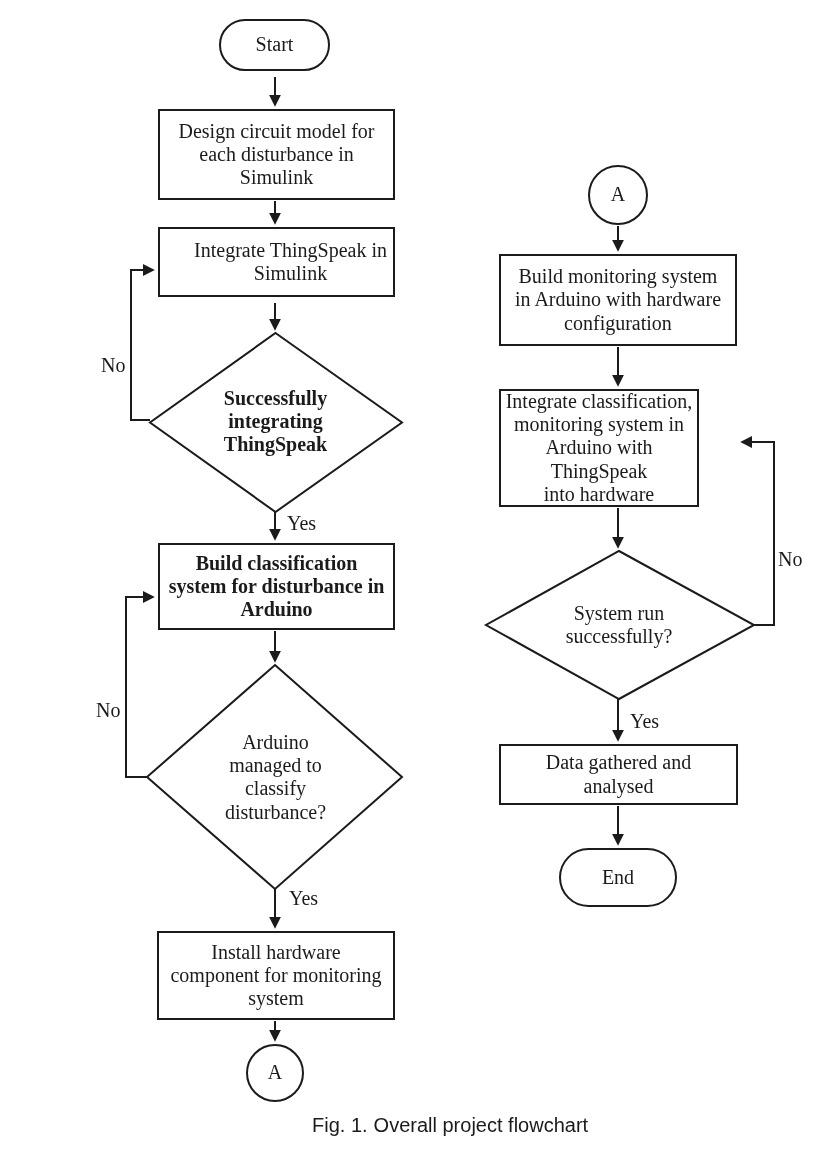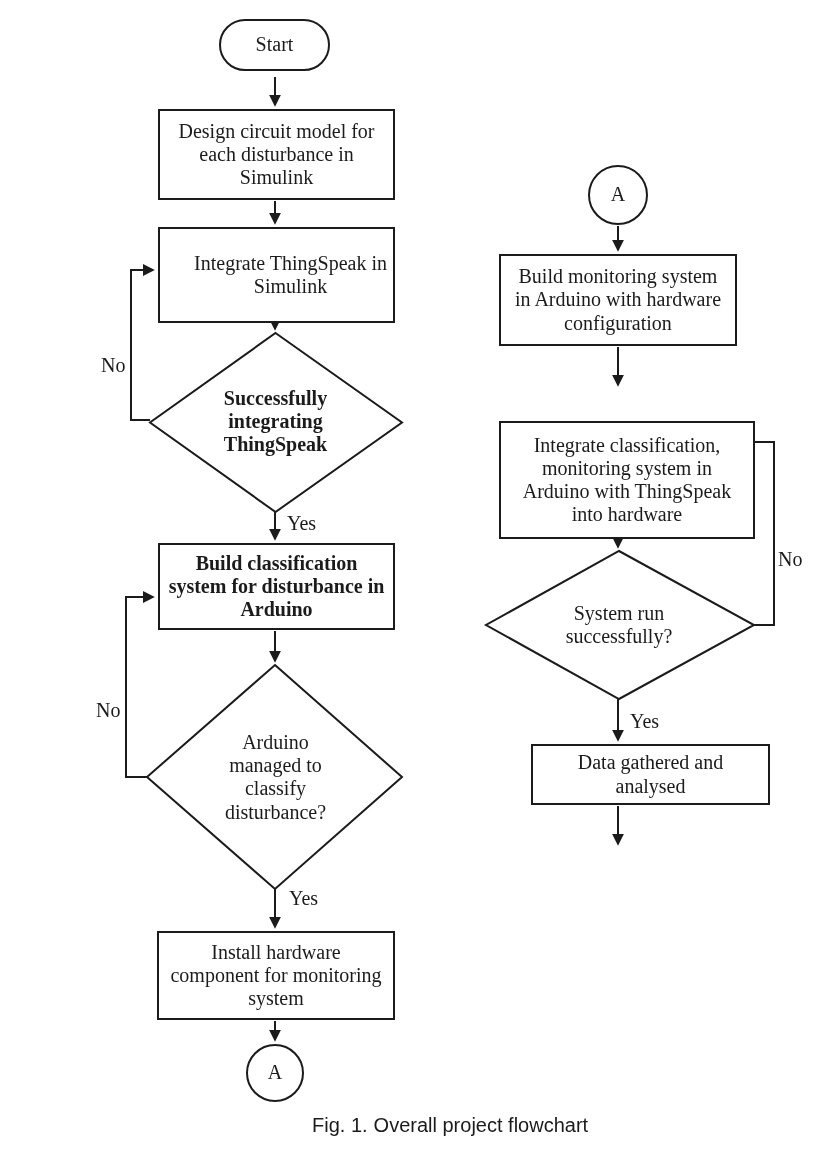--- a/index.html
+++ b/index.html
@@ -43,26 +43,26 @@
     align-items: center;
     justify-content: center;
     text-align: center;
     white-space: pre-line;
     font-size: 20px;
     line-height: 1.16;
   }
   .stadium-start { left: 219px; top: 19px;  width: 111px; height: 52px; border-radius: 28px; }
   .stadium-end   { left: 559px; top: 848px; width: 118px; height: 59px; border-radius: 30px; }
   .proc-design     { left: 158px; top: 109px; width: 237px; height: 91px; }
-  .proc-integrate  { left: 158px; top: 227px; width: 237px; height: 96px; padding-left: 28px; }
+  .proc-integrate  { left: 158px; top: 227px; width: 237px; height: 70px; padding-left: 28px; }
   .proc-buildclass { left: 158px; top: 543px; width: 237px; height: 87px; font-weight: bold; }
   .proc-install    { left: 157px; top: 931px; width: 238px; height: 89px; }
   .proc-buildmon   { left: 499px; top: 254px; width: 238px; height: 92px; }
-  .proc-integclass { left: 499px; top: 389px; width: 256px; height: 118px; margin-top: 32px; }
-  .proc-data       { left: 499px; top: 744px; width: 239px; height: 61px; margin-left: 32px; }
+  .proc-integclass { left: 499px; top: 389px; width: 200px; height: 118px; }
+  .proc-data       { left: 499px; top: 744px; width: 239px; height: 61px; }
   .conn-a1 { left: 246px; top: 1044px; width: 58px; height: 58px; border-radius: 50%; }
   .conn-a2 { left: 588px; top: 165px;  width: 60px; height: 60px; border-radius: 50%; }
   .dtext {
     position: absolute;
     text-align: center;
     white-space: pre-line;
     font-size: 20px;
     line-height: 1.16;
   }
   .dtext-1 { left: 203px; top: 387px; width: 145px; font-weight: bold; }
@@ -150,20 +150,21 @@
 in Arduino with hardware
 configuration</div>
   <div class="node proc-integclass">Integrate classification,
 monitoring system in
 Arduino with ThingSpeak
 into hardware</div>
   <div class="dtext dtext-3">System run
 successfully?</div>
   <div class="node proc-data">Data gathered and
 analysed</div>
+  <div class="node stadium-end">End</div>
 
   <div class="elabel el-no1">No</div>
   <div class="elabel el-yes1">Yes</div>
   <div class="elabel el-no2">No</div>
   <div class="elabel el-yes2">Yes</div>
   <div class="elabel el-no3">No</div>
   <div class="elabel el-yes3">Yes</div>
 
   <div class="caption">
     <span class="cap-bold">Fig. 1.</span><span class="cap-text">Overall project flowchart</span>

